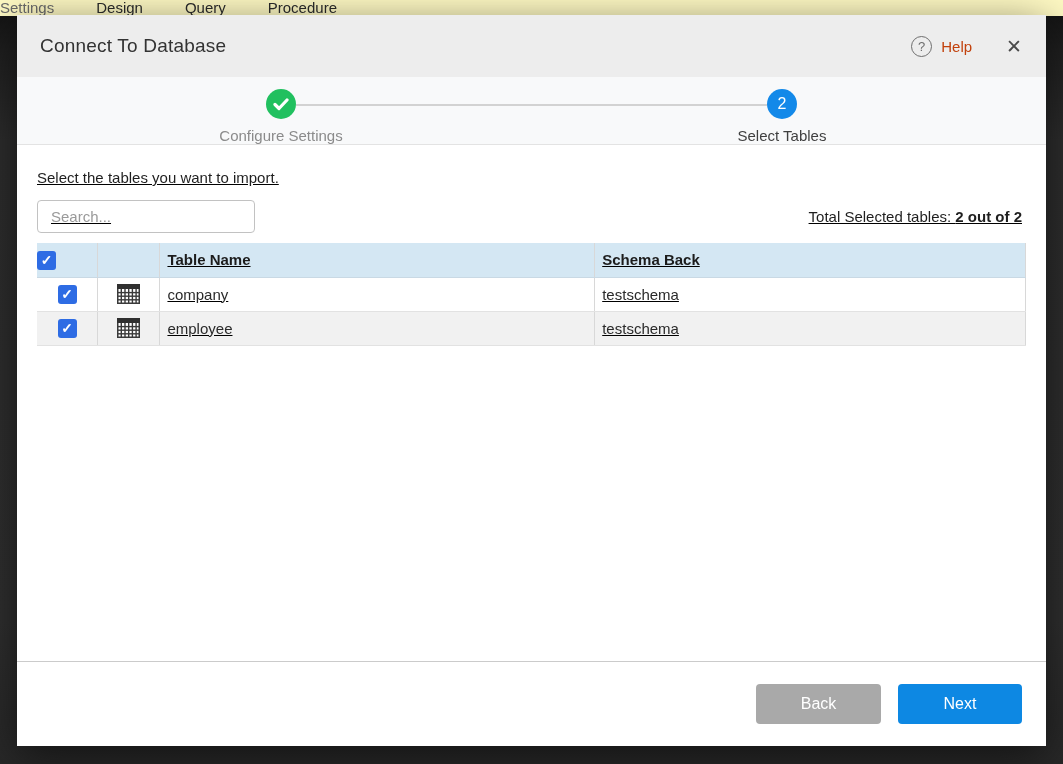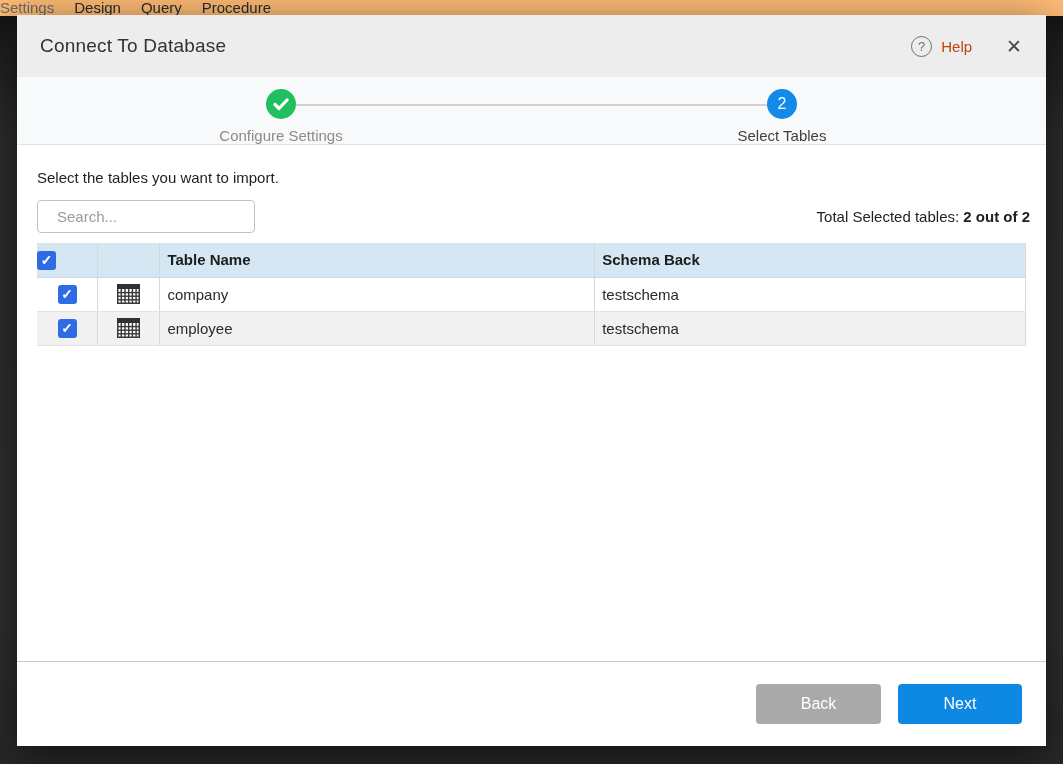--- a/index.html
+++ b/index.html
@@ -6,21 +6,21 @@
   html,body { width:1063px; height:764px; overflow:hidden; }
   body {
     font-family:"Liberation Sans", sans-serif;
     background:linear-gradient(180deg,#101010 0px,#1f1f1f 50px,#2d2d2d 140px,#2f2f2f 620px,#282828 764px);
     position:relative;
   }
 
   
   .menubar {
     position:absolute; top:0; left:0; width:100%; height:16px;
-    background:#fdba74; display:flex; gap:20px; padding-left:0;
+    background:#fef9c3; display:flex; gap:42px; padding-left:0;
     font-size:15px; line-height:14px; overflow:hidden;
   }
   .menubar .mitem { color:#2b2b2b; margin-top:1px; }
   .menubar .mitem.active { color:#6a6a6a; }
 
   
   .modal {
     position:absolute; left:17px; top:15px; width:1029px; height:731px;
     background:#ffffff; box-shadow:0 10px 40px rgba(0,0,0,0.55);
   }
@@ -51,29 +51,29 @@
     display:flex; align-items:center; justify-content:center;
     color:#fff; font-size:16px; z-index:1;
   }
   .step-circle.green { background:#21c05f; }
   .step-circle.blue { background:#1389e9; }
   .step-label { margin-top:8px; font-size:15px; }
   .step-label.inactive { color:#8b8b8b; }
   .step-label.active { color:#3f3f3f; }
 
   
-  .content { padding:24px 16px 0 20px; }
+  .content { padding:24px 24px 0 20px;text-decoration:underline; }
   .instruction { font-size:15px; color:#1f1f1f; }
   .search-row { display:flex; align-items:center; margin-top:14px; }
   .search-box {
     width:218px; height:33px; border:1px solid #c2c2c2; border-radius:4px;
     display:flex; align-items:center; padding:0 8px 0 11px; background:#fff;
   }
   .search-box input {
-    border:none; outline:none; flex:1; font-size:15px; color:#0f172a; margin-left:8px;
+    border:none; outline:none; flex:1; font-size:15px; color:#0f172a; margin-left:2px;
     font-family:"Liberation Sans", sans-serif; background:transparent;
   }
   .search-box input::placeholder { color:#9a9a9a; }
   .summary { margin-left:auto; font-size:15px; color:#1f1f1f; }
   .summary b { font-weight:bold; }
 
   
   table.tables { width:989px; border-collapse:collapse; margin-top:10px; font-size:15px; }
   table.tables col.c-check { width:61px; }
   table.tables col.c-icon { width:62px; }

